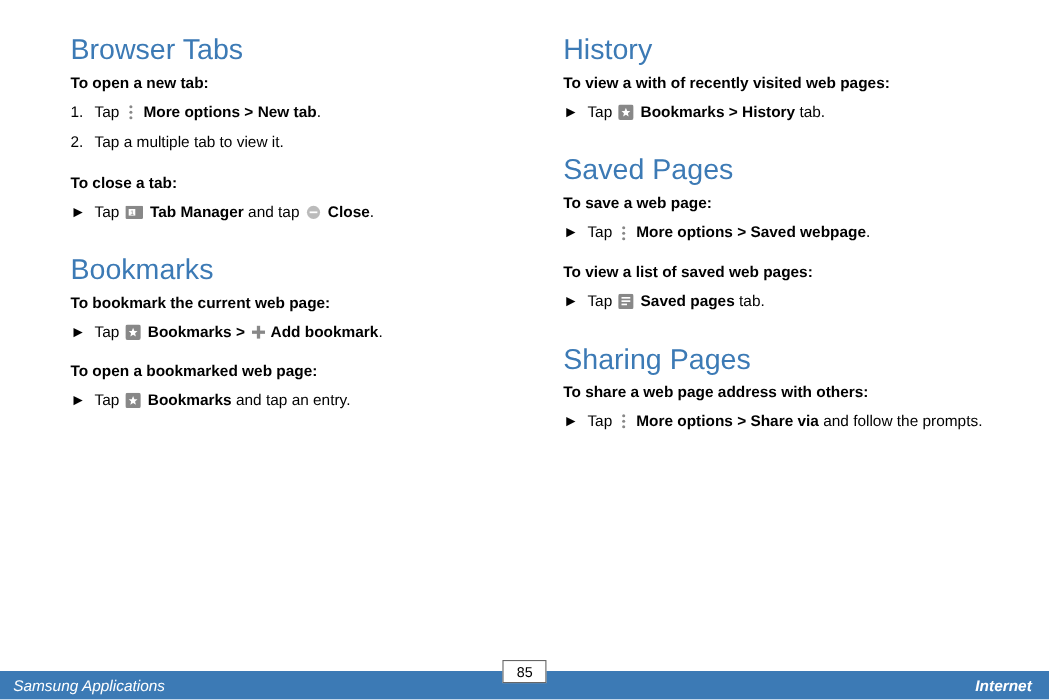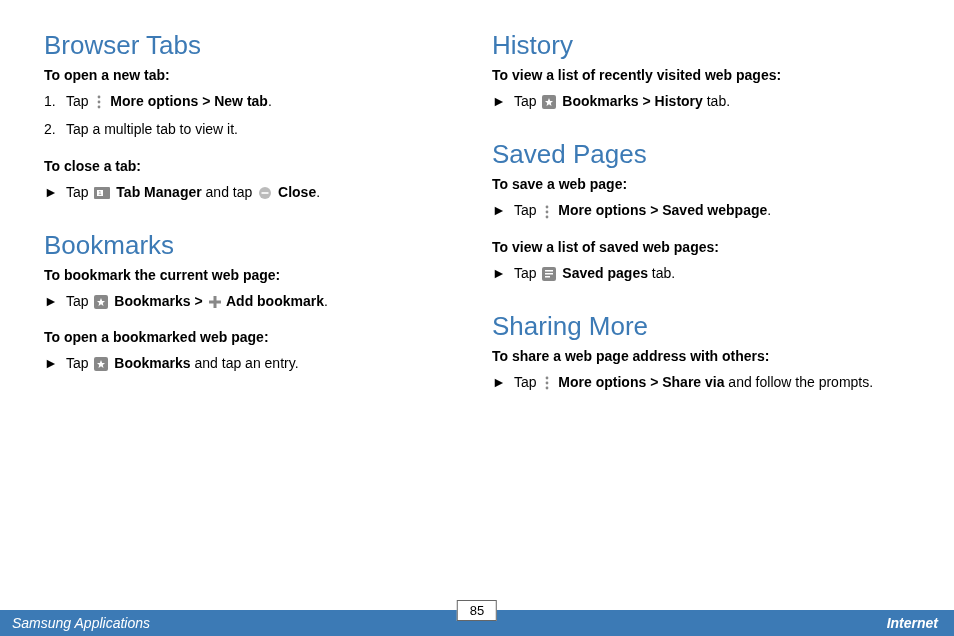--- a/index.html
+++ b/index.html
@@ -10,21 +10,21 @@
       position: relative;
       background: #fff;
       color: #000;
     }
     .page-content {
       display: flex;
       padding: 30px 44px 0 44px;
       gap: 30px;
       height: 574px;
     }
-    .column { flex: 1; }
+    .column { flex: 1; margin-left: 20px; }
     h2.section-heading {
       color: #3c7ab5;
       font-size: 26px;
       font-weight: 400;
       margin-bottom: 6px;
       margin-top: 0;
     }
     .section + .section { margin-top: 28px; }
     .intro-text {
       font-size: 14px;
@@ -153,21 +153,21 @@
         </div>
       </div>
     </div>
   </div>
 
   <div class="column">
 
     <div class="section">
       <h2 class="section-heading">History</h2>
       <div class="sub-block">
-        <p class="sub-heading">To view a list of recently visited web pages:</p>
+        <p class="sub-heading">To view a with of recently visited web pages:</p>
         <div class="bullet-line">
           <span class="bullet-marker">►</span>
           <span>Tap </span><span class="icon"><svg width="14" height="14">
                 <rect x="0" y="0" width="14" height="14" rx="2" fill="#888"></rect>
                 <polygon points="7,3 8.2,6 11,6 8.8,8 9.5,11 7,9.3 4.5,11 5.2,8 3,6 5.8,6" fill="#fff"></polygon>
               </svg></span><span class="bold"> Bookmarks</span><span class="bold"> &gt; </span><span class="bold">History</span><span> tab.</span>
         </div>
       </div>
     </div>
 
@@ -192,21 +192,21 @@
                 <rect x="0" y="0" width="14" height="14" rx="2" fill="#888"></rect>
                 <rect x="3" y="3" width="8" height="1.5" fill="#fff"></rect>
                 <rect x="3" y="6" width="8" height="1.5" fill="#fff"></rect>
                 <rect x="3" y="9" width="5" height="1.5" fill="#fff"></rect>
               </svg></span><span class="bold"> Saved pages</span><span> tab.</span>
         </div>
       </div>
     </div>
 
     <div class="section">
-      <h2 class="section-heading">Sharing More</h2>
+      <h2 class="section-heading">Sharing Pages</h2>
       <div class="sub-block">
         <p class="sub-heading">To share a web page address with others:</p>
         <div class="bullet-line">
           <span class="bullet-marker">►</span>
           <span>Tap </span><span class="icon"><svg width="10" height="14">
                 <circle cx="5" cy="2" r="1.4" fill="#888"></circle>
                 <circle cx="5" cy="7" r="1.4" fill="#888"></circle>
                 <circle cx="5" cy="12" r="1.4" fill="#888"></circle>
               </svg></span><span class="bold"> More options</span><span class="bold"> &gt; </span><span class="bold">Share via</span><span> and follow the prompts.</span>
         </div>

